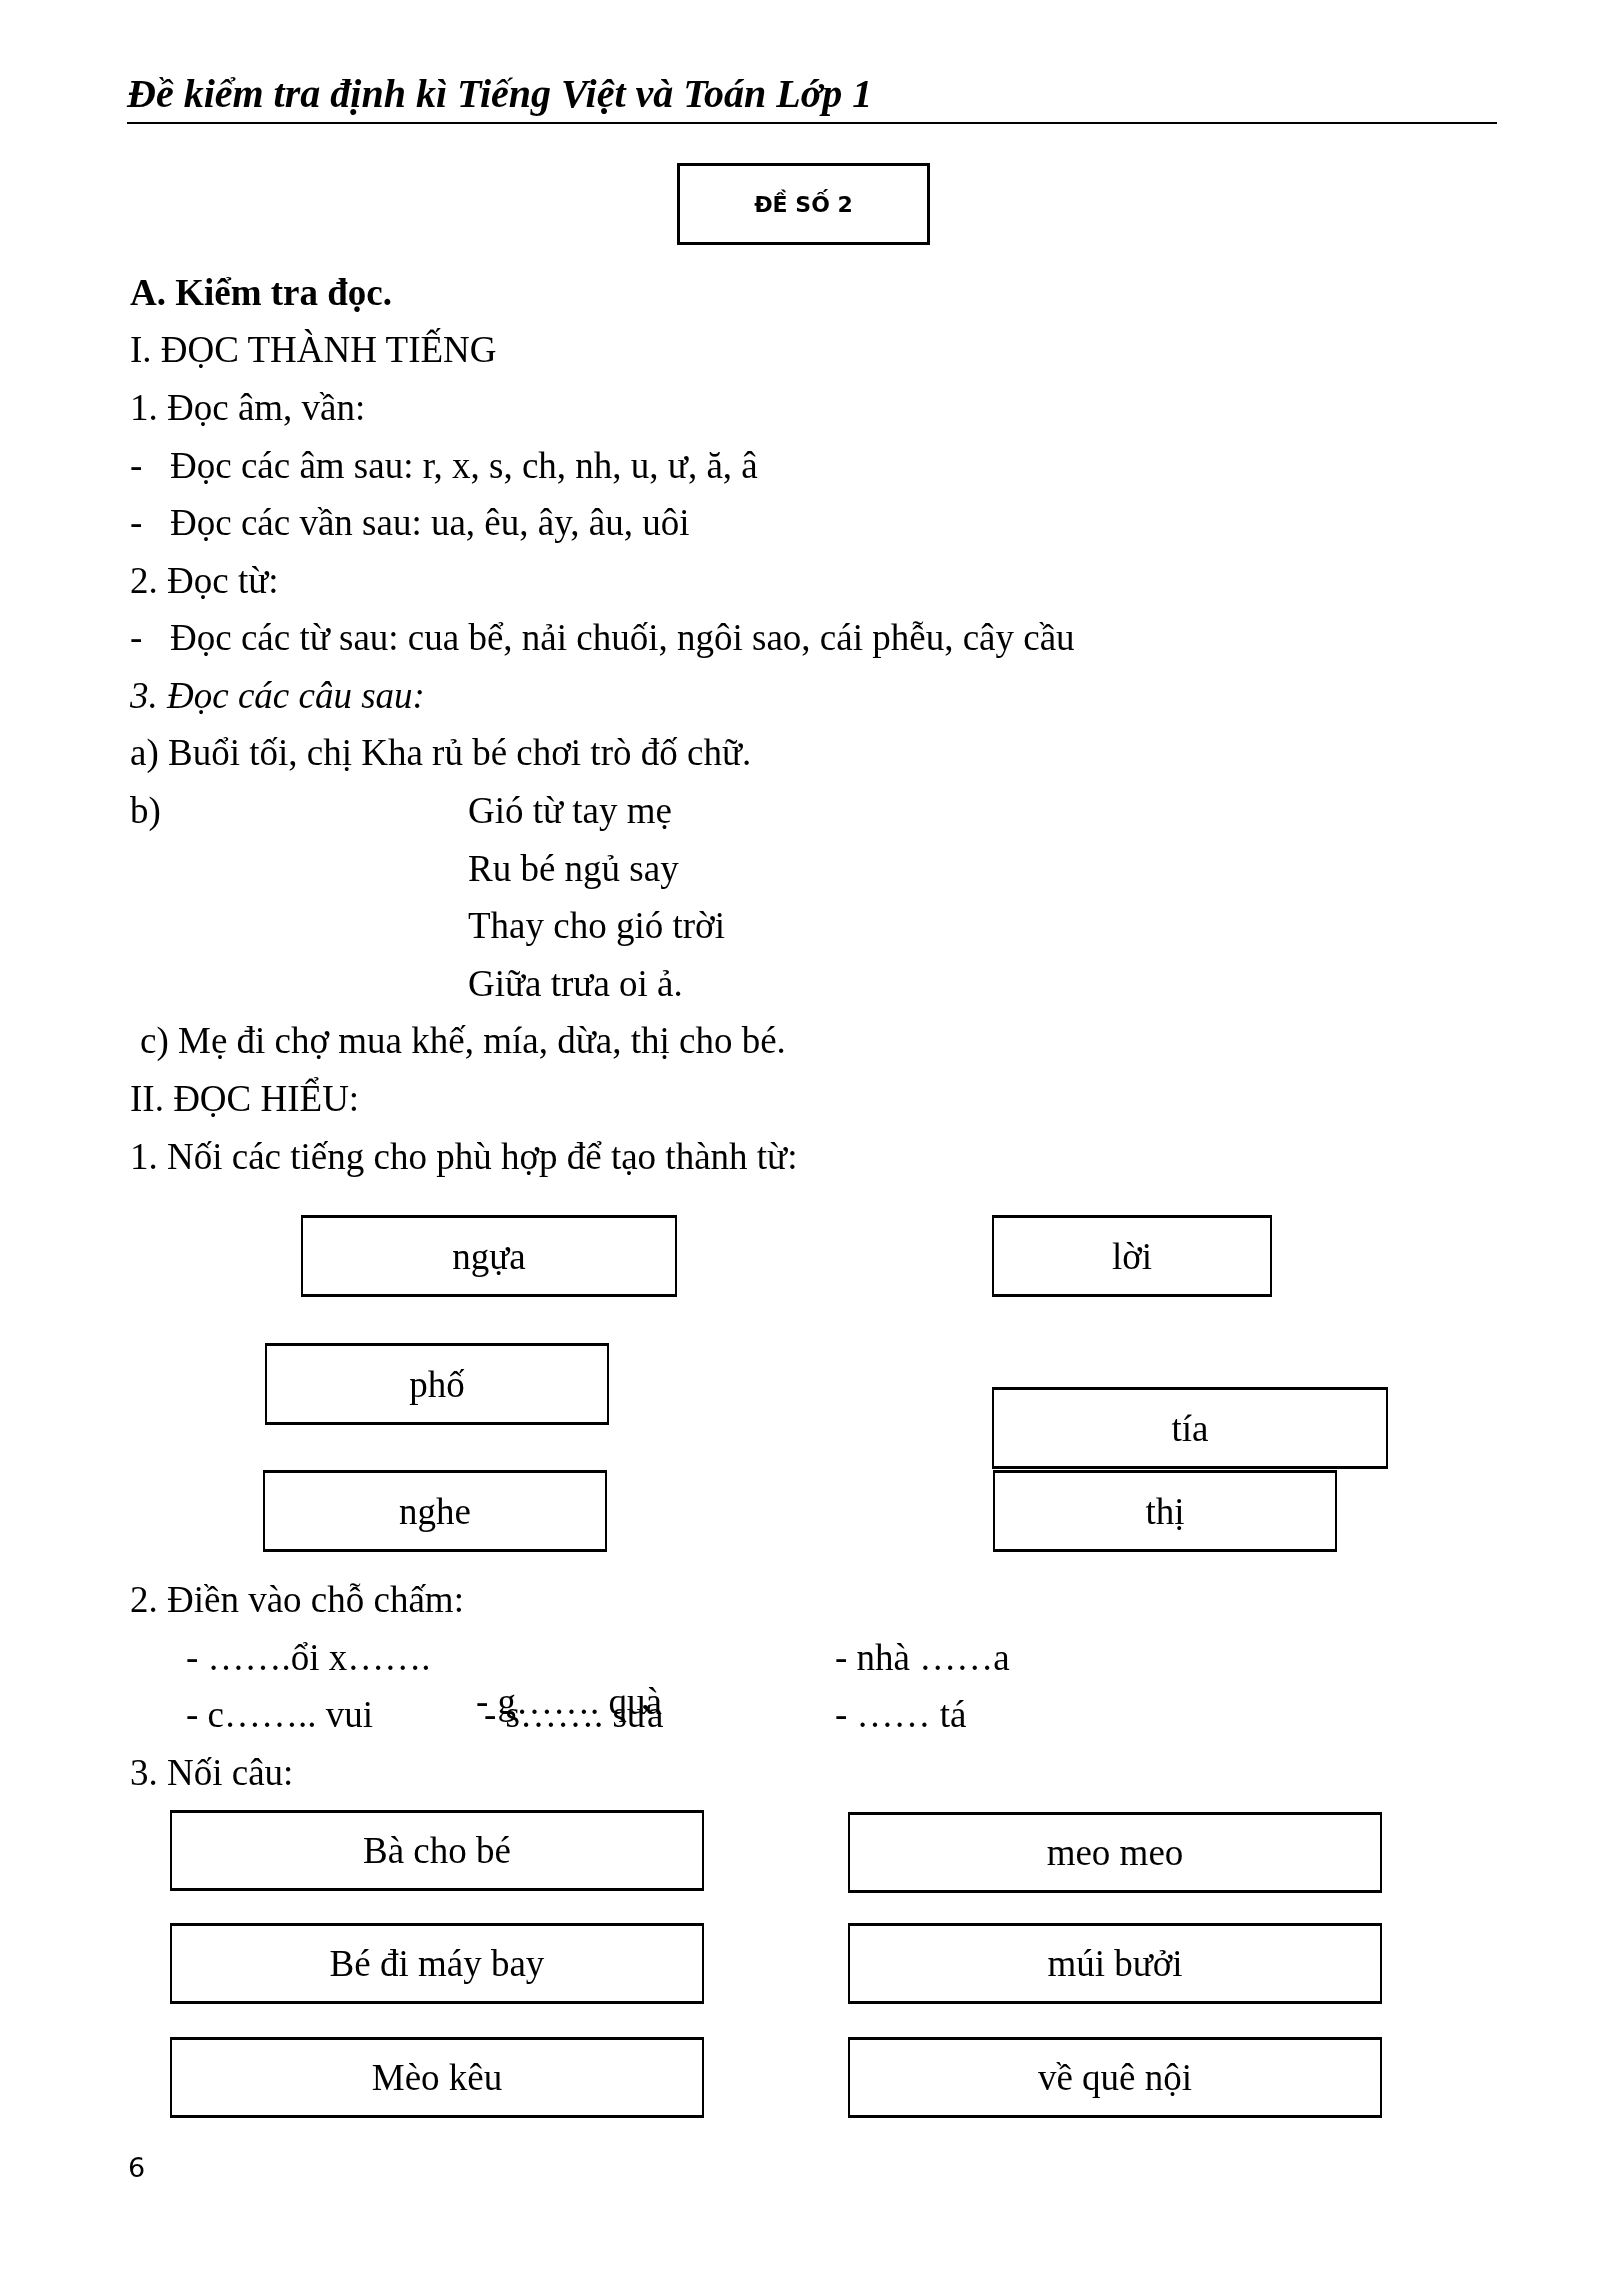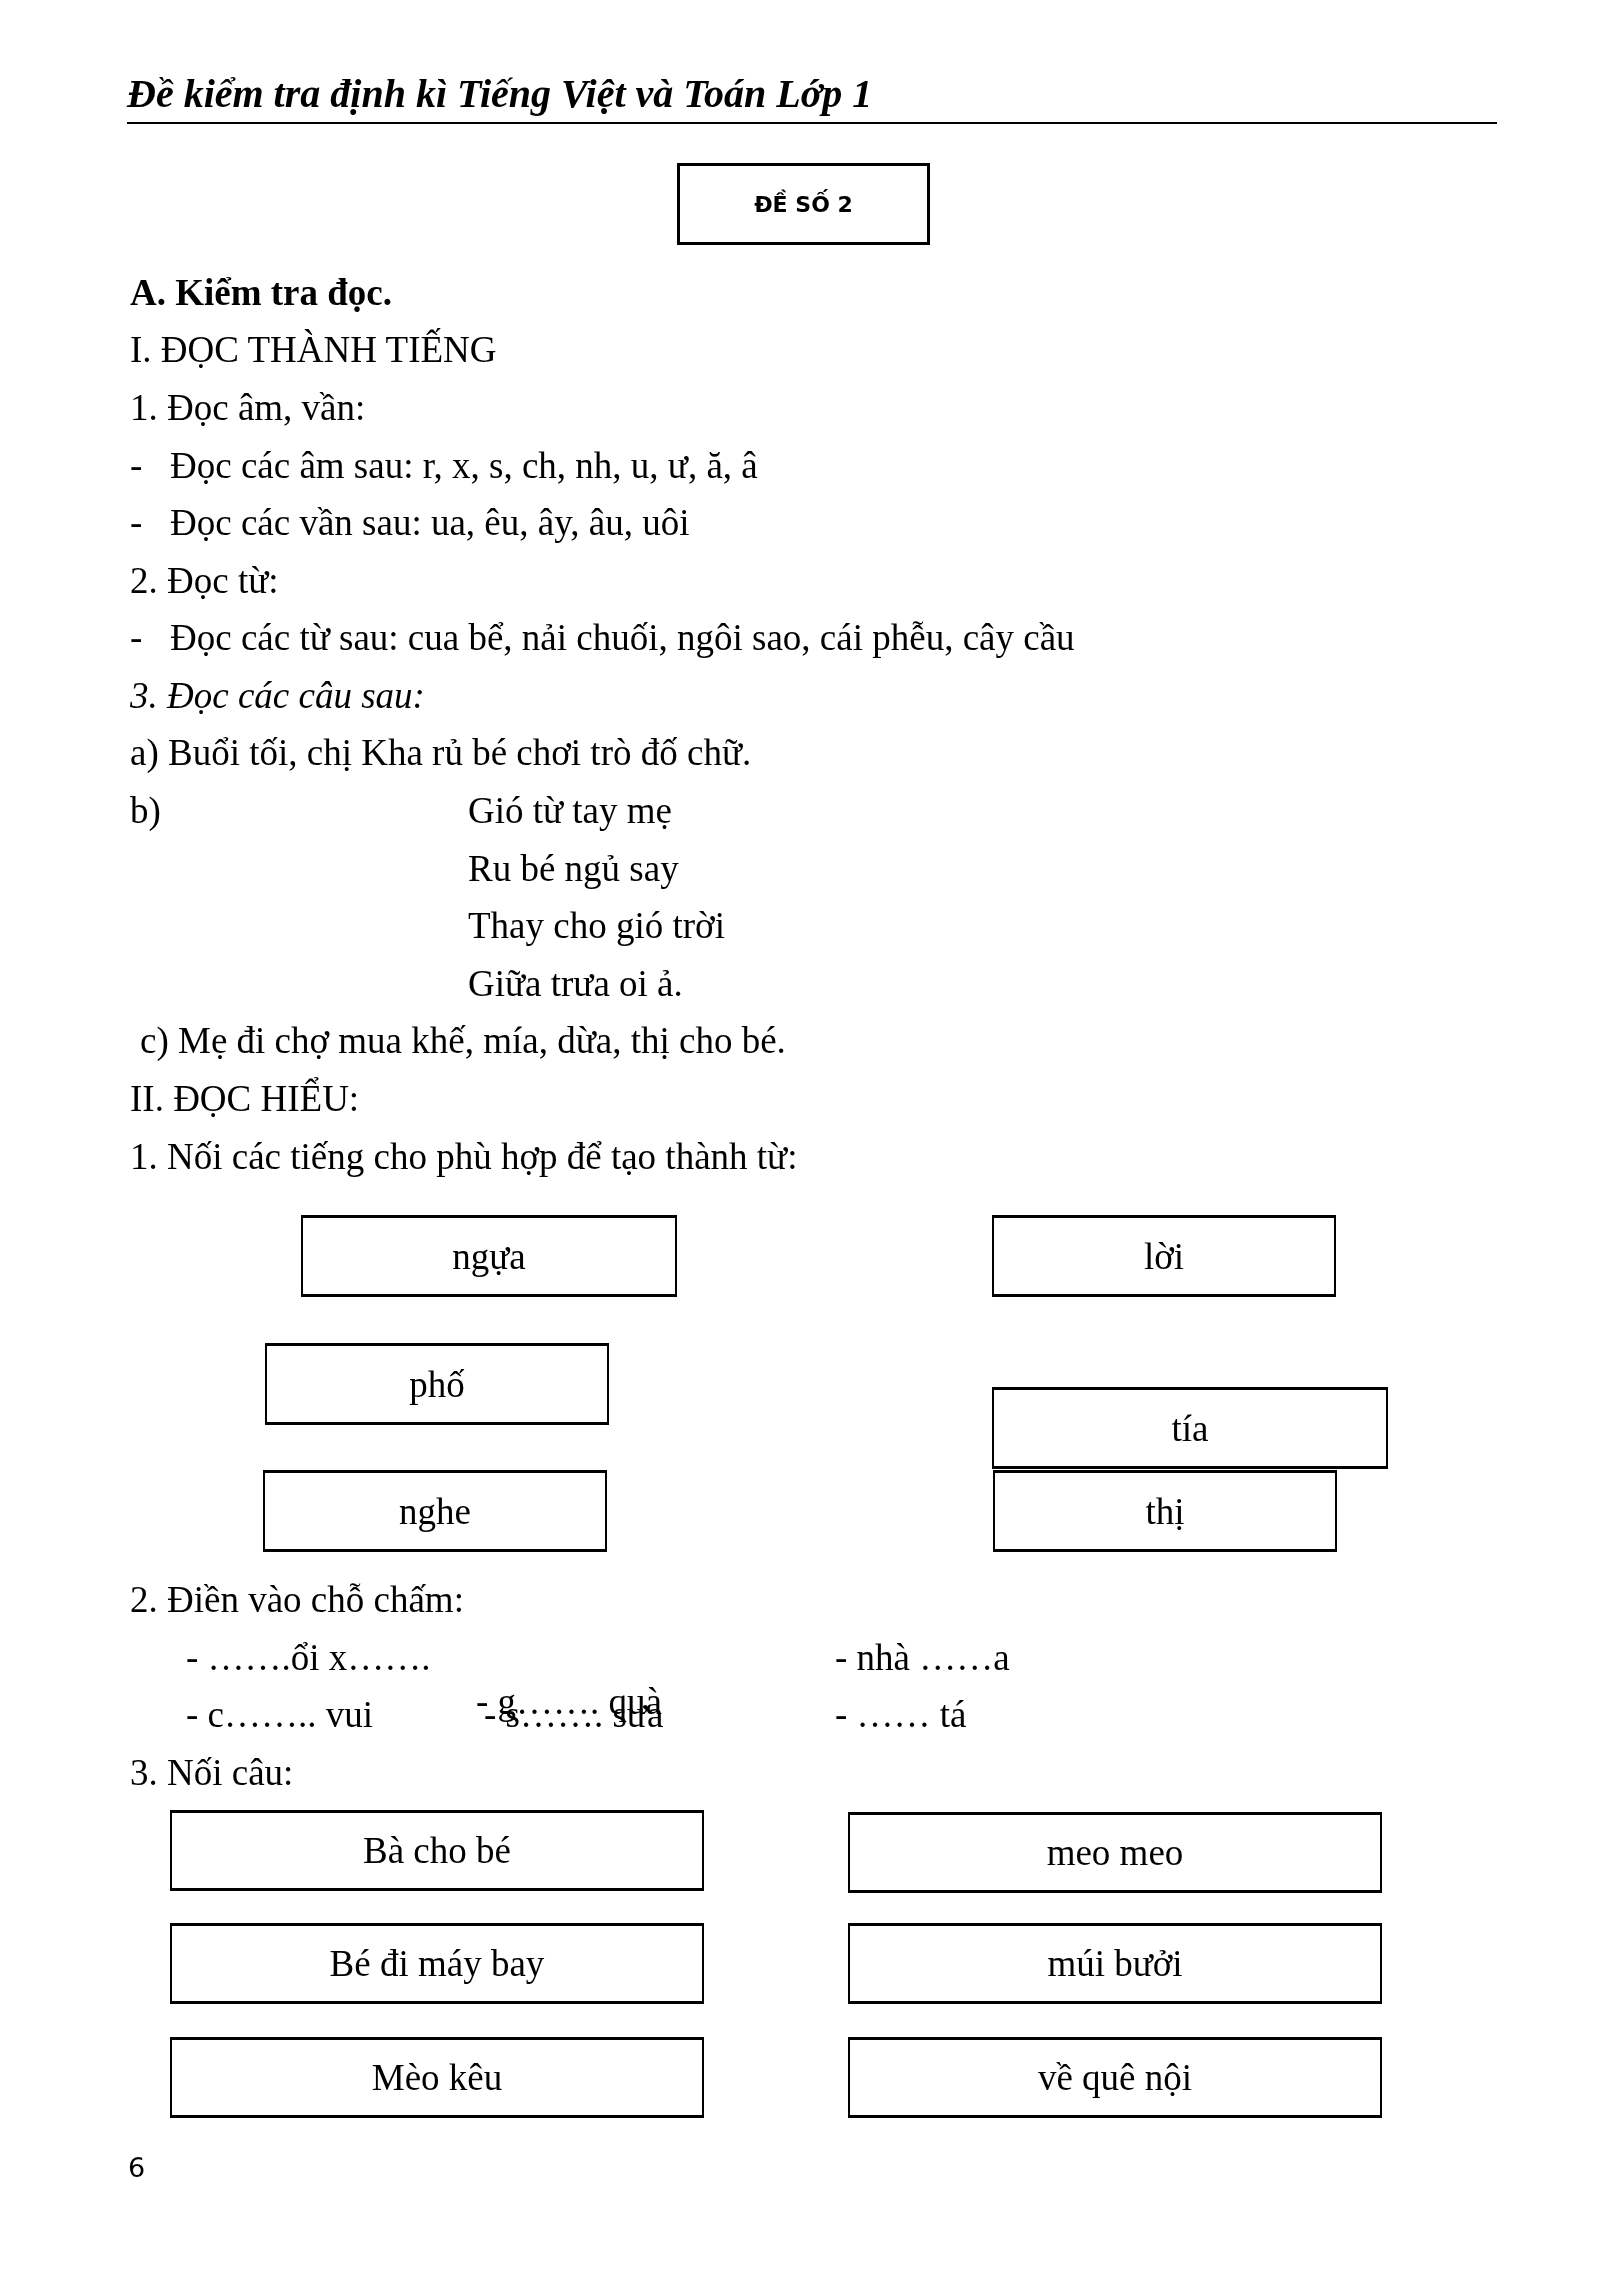--- a/index.html
+++ b/index.html
@@ -75,21 +75,21 @@
 <div class="word-box" style="left:265px; top:1215px; width:376px; height:82px;margin-left:36px;">
     <span>ngựa</span>
   </div>
 <div class="word-box" style="left:265px; top:1343px; width:344px; height:82px;">
     <span>phố</span>
   </div>
 <div class="word-box" style="left:263px; top:1470px; width:344px; height:82px;">
     <span>nghe</span>
   </div>
 
-<div class="word-box" style="left:992px; top:1215px; width:344px; height:82px;">
+<div class="word-box" style="left:992px; top:1215px; width:280px; height:82px;">
     <span>lời</span>
   </div>
 <div class="word-box" style="left:992px; top:1343px; width:396px; height:82px;margin-top:44px;">
     <span>tía</span>
   </div>
 <div class="word-box" style="left:993px; top:1470px; width:344px; height:82px;">
     <span>thị</span>
   </div>
 
 <div class="line" style="top:1575px;">2. Điền vào chỗ chấm:</div>

